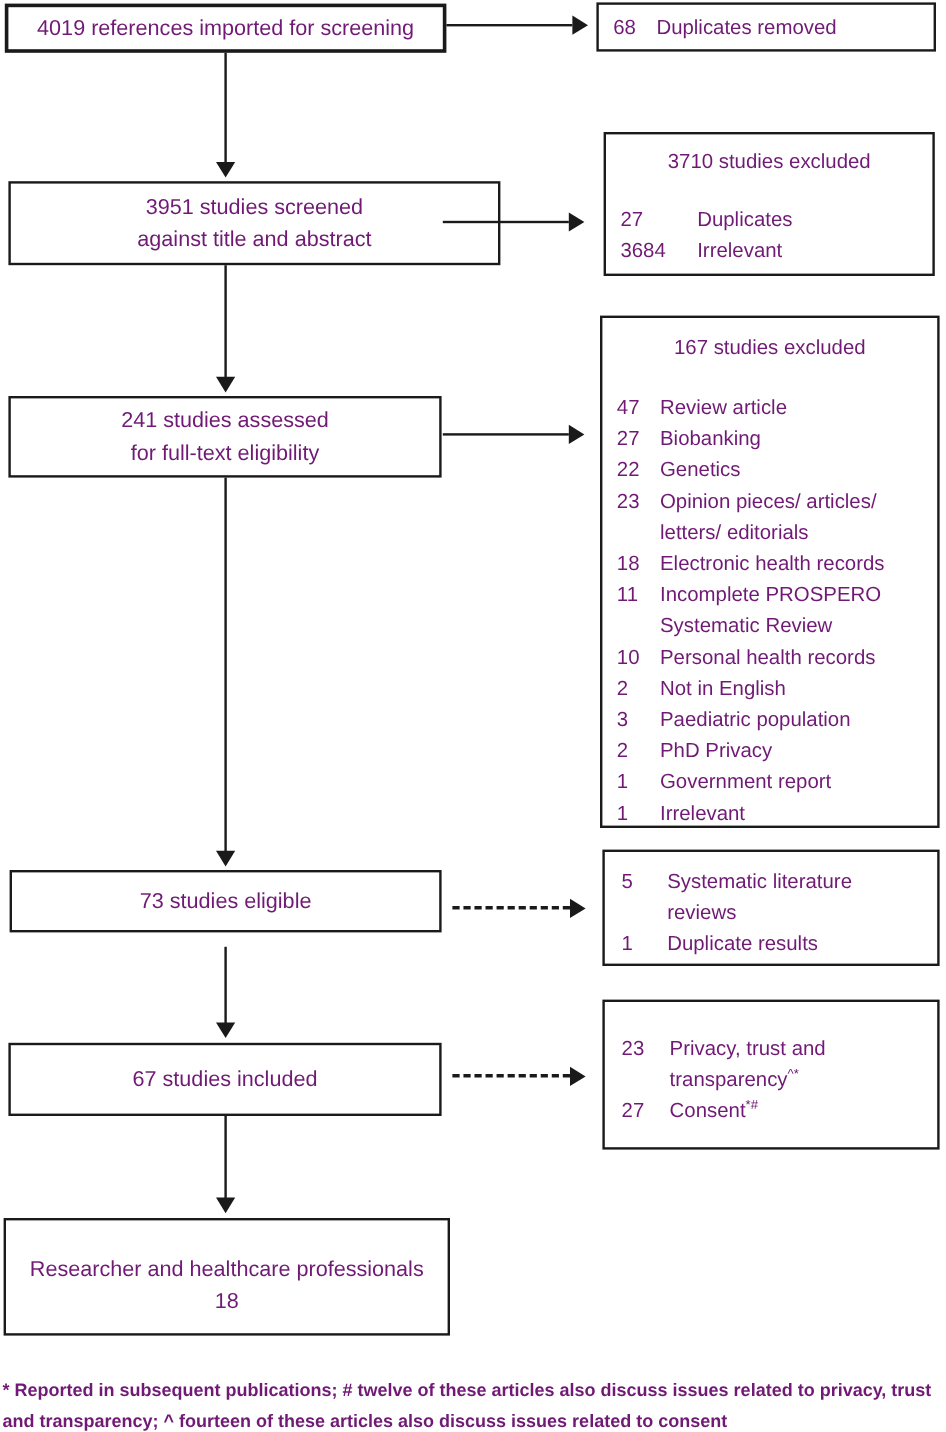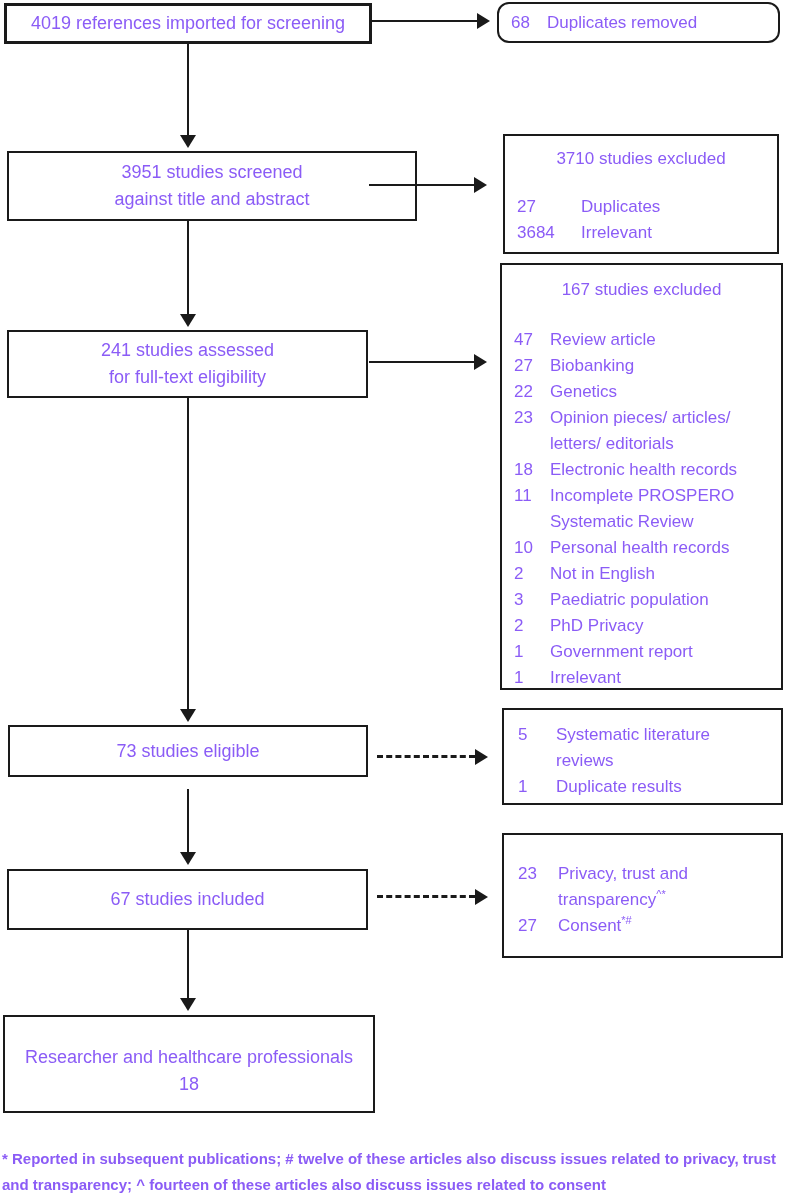--- a/index.html
+++ b/index.html
@@ -1,21 +1,21 @@
 <!DOCTYPE html>
 <html><head>
 <meta charset="utf-8">
 <style>
   html, body { margin: 0; padding: 0; background: #ffffff; }
   .stage {
     position: relative;
     width: 788px;
     height: 1193px;
     background: #ffffff;
-    color: #8b5cf6;
+    color: #701a75;
     font-family: "Liberation Sans", sans-serif;
     overflow: hidden;
   }
   .box {
     position: absolute;
     border: 2px solid #1a1a1a;
     background: #ffffff;
     box-sizing: border-box;
     font-size: 18px;
     line-height: 27px;
@@ -84,26 +84,26 @@
 
   <div class="box center-box" style="left:7px; top:869px; width:361px; height:61px;">
     <span>67 studies included</span>
   </div>
 
   <div class="box" style="left:3px; top:1015px; width:372px; height:98px; padding-top:27px; text-align:center;">
     <div>Researcher and healthcare professionals</div>
     <div class="final-count">18</div>
   </div>
 
-  <div class="box sidebox" style="left:497px; top:2px; width:283px; height:41px; display:flex; align-items:center; padding-left:12px;border-radius:12px;">
+  <div class="box sidebox" style="left:497px; top:2px; width:283px; height:41px; display:flex; align-items:center; padding-left:12px;">
     <span class="num" style="flex:0 0 36px;">68</span>
     <span>Duplicates removed</span>
   </div>
 
-  <div class="box sidebox" style="left:503px; top:134px; width:276px; height:120px; padding:10px 12px;">
+  <div class="box sidebox" style="left:503px; top:110px; width:276px; height:120px; padding:10px 12px;">
     <span class="title">3710 studies excluded</span>
     <div style="margin-top:22px;">
       <div class="itemrow">
         <span class="num wide">27</span>
         <span class="label">Duplicates</span>
       </div>
       <div class="itemrow">
         <span class="num wide">3684</span>
         <span class="label">Irrelevant</span>
       </div>

